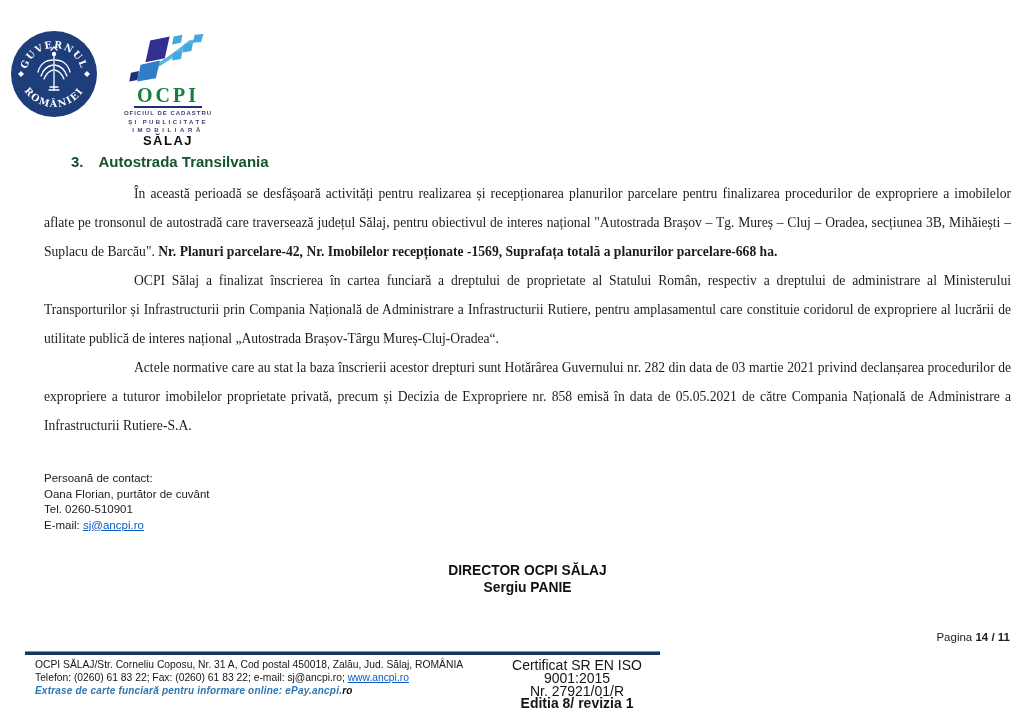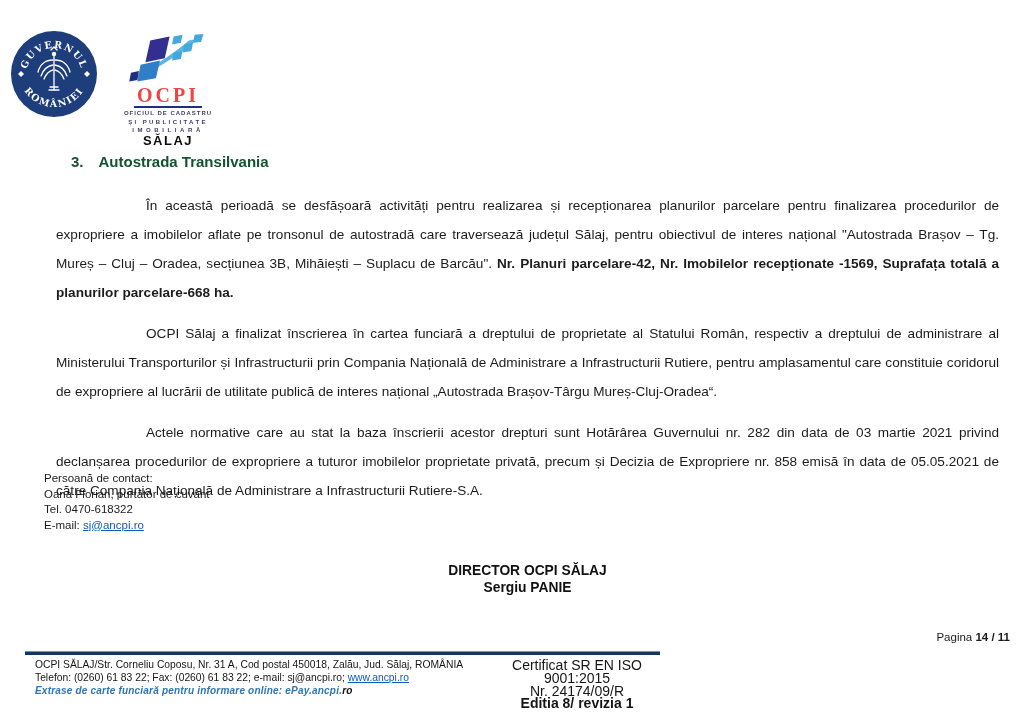--- a/index.html
+++ b/index.html
@@ -6,36 +6,36 @@
   .page{
     position:relative;width:1024px;height:719px;background:#ffffff;
     font-family:"Liberation Sans",sans-serif;color:#1f1f1f;overflow:hidden;
   }
   
   .gov-logo{position:absolute;left:10px;top:30px;width:88px;height:88px;}
   .ocpi-logo{position:absolute;left:114px;top:34px;width:108px;text-align:center;line-height:1;}
   .ocpi-mark{display:block;margin:0 auto;width:92px;height:50px;}
   .ocpi-acronym{
     display:inline-block;font-family:"Liberation Serif",serif;font-weight:bold;
-    font-size:20px;letter-spacing:3px;color:#ef4444;line-height:1;
+    font-size:20px;letter-spacing:3px;color:#15803d;line-height:1;
     border-bottom:2px solid #232d7e;padding:0 3px 1px 3px;margin-top:1px;
   }
   .ocpi-sub{font-size:6px;font-weight:bold;color:#403a6d;line-height:6.5px;margin-top:2px;}
   .ls1{letter-spacing:1px;} .ls2{letter-spacing:2.4px;} .ls3{letter-spacing:3.6px;}
   .ocpi-office{font-size:13px;font-weight:bold;color:#0d0d0d;letter-spacing:1.5px;margin-top:0px;}
   
   .operator-line{position:absolute;left:44px;top:139px;font-size:11px;color:#1f1f1f;}
   .section-heading{position:absolute;left:71px;top:153px;font-size:15px;font-weight:bold;color:#14532d;}
   .section-heading .num{margin-right:15px;}
   
   .body-text{
     position:absolute;left:44px;top:179px;width:967px;
     font-size:13.6px;line-height:29px;text-align:justify;color:#1c1c1c;
   }
-  .body-text p{margin:12px;text-indent:90px;}
+  .body-text p{margin:0;text-indent:90px;font-family:Liberation Serif, serif;}
   
   .contact{position:absolute;left:44px;top:471px;font-size:11.5px;line-height:15.5px;color:#1c1c1c;}
   a.link, .link{color:#0b5bc4;text-decoration:underline;cursor:pointer;}
   
   .signature{
     position:absolute;left:44px;top:563px;width:967px;text-align:center;
     font-weight:bold;font-size:13.8px;line-height:16.5px;color:#111;
   }
   
   .pagination{position:absolute;right:14px;top:631px;font-size:11.5px;color:#1c1c1c;}
@@ -111,21 +111,21 @@
 
   <div class="body-text">
     <p><span>În această perioadă se desfășoară activități pentru realizarea și recepționarea planurilor parcelare pentru finalizarea procedurilor de expropriere a imobilelor aflate pe tronsonul de autostradă care traversează județul Sălaj, pentru obiectivul de interes național "Autostrada Brașov – Tg. Mureș – Cluj – Oradea, secțiunea 3B, Mihăiești – Suplacu de Barcău". </span><b>Nr. Planuri parcelare-42, Nr. Imobilelor recepționate -1569, Suprafața totală a planurilor parcelare-668 ha.</b></p>
     <p>OCPI Sălaj a finalizat înscrierea în cartea funciară a dreptului de proprietate al Statului Român, respectiv a dreptului de administrare al Ministerului Transporturilor și Infrastructurii  prin Compania Națională de Administrare a Infrastructurii Rutiere, pentru amplasamentul care constituie coridorul de expropriere al lucrării de utilitate publică de interes național „Autostrada Brașov-Târgu Mureș-Cluj-Oradea“.</p>
     <p>Actele normative care au stat la baza înscrierii acestor drepturi sunt Hotărârea Guvernului nr. 282 din data de 03 martie 2021 privind declanșarea procedurilor de expropriere a tuturor imobilelor proprietate privată, precum și Decizia de Expropriere nr. 858 emisă în data de 05.05.2021 de către Compania Națională de Administrare a Infrastructurii Rutiere-S.A.</p>
   </div>
 
   <div class="contact">
     <div>Persoană de contact:</div>
     <div>Oana Florian, purtător de cuvânt</div>
-    <div>Tel. 0470-618322</div>
+    <div>Tel. 0260-510901</div>
     <div><span>E-mail: </span><a class="link">sj@ancpi.ro</a></div>
   </div>
 
   <div class="signature">
     <div>DIRECTOR OCPI SĂLAJ</div>
     <div>Sergiu PANIE</div>
   </div>
 
   <div class="pagination">
     <span>Pagina </span><span class="val">14 / 11</span>
@@ -134,17 +134,17 @@
   <div class="footer-rule"></div>
 
   <div class="footer-left">
     <div>OCPI SĂLAJ/Str. Corneliu Coposu, Nr. 31 A, Cod postal 450018, Zalău, Jud. Sălaj, ROMÂNIA</div>
     <div><span>Telefon: (0260) 61 83 22; Fax: (0260) 61 83 22; e-mail: sj@ancpi.ro; </span><a class="link">www.ancpi.ro</a></div>
     <div class="footer-epay"><span>Extrase de carte funciară pentru informare online: ePay.ancpi.</span><span class="suffix">ro</span></div>
   </div>
 
   <div class="footer-right">
     <div>Certificat SR EN ISO 9001:2015</div>
-    <div>Nr. 24174/09/R</div>
+    <div>Nr. 27921/01/R</div>
     <div class="bold">Editia 8/ revizia 1</div>
   </div>
 
 </div>
 
 </body></html>

